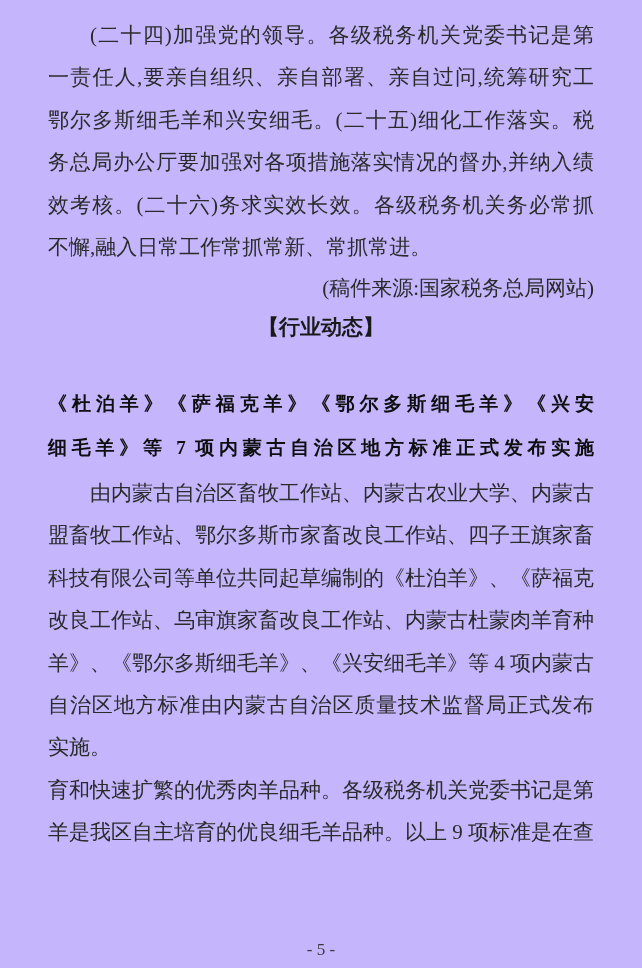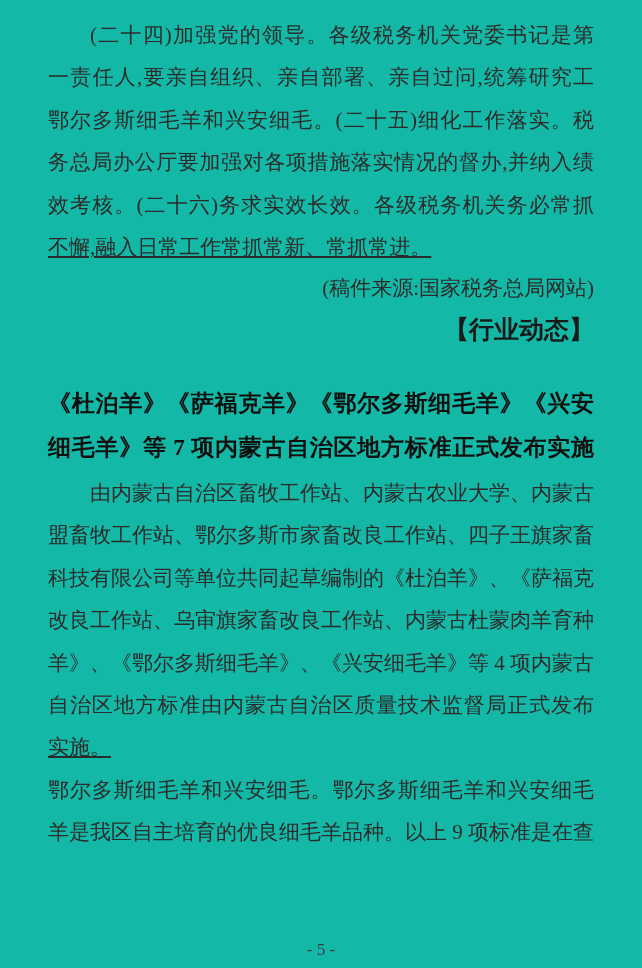--- a/index.html
+++ b/index.html
@@ -4,58 +4,58 @@
 <style>
   html, body {
     margin: 0;
     padding: 0;
     background: #ffffff;
   }
   .page {
     position: relative;
     width: 642px;
     height: 968px;
-    background: #14b8a6;
+    background: #c4b5fd;
     overflow: hidden;
     font-family: "Liberation Serif", "DejaVu Serif", serif;
     color: #2b2b2b;
   }
   .content {
     position: absolute;
     left: 48px;
     top: 14px;
     width: 546px;
   }
   .line {
     text-align: justify;
     text-align-last: justify;
   }
   .line.indent { text-indent: 2em; }
-  .line.last { text-align-last: left; text-decoration: underline; }
+  .line.last { text-align-last: left; }
   .line.right { text-align: left; text-align-last: right; }
 
   .sec-tax .line, .source-line {
     font-size: 21px;
     line-height: 40.8px;
   }
   .source-line { display: block; }
 
   .section-header {
-    font-family: Liberation Sans, sans-serif;
+    font-family: Liberation Mono, monospace;
     font-weight: 700;
-    font-size: 25px;
+    font-size: 21px;
     line-height: 40.8px;
     color: #1a1a1a;
-    text-align: right;
+    text-align: center;
   }
   .article-title {
     margin-top: 32px;
     margin-bottom: 2px;
     font-weight: 700;
-    font-size: 23px;
+    font-size: 19px;
     line-height: 44px;
     color: #0f0f0f;
   }
   .para .line {
     font-size: 21px;
     line-height: 42.4px;
   }
   .footer {
     position: absolute;
     left: 0;
@@ -96,20 +96,20 @@
       <div class="line indent">由内蒙古自治区畜牧工作站、内蒙古农业大学、内蒙古</div>
       <div class="line">盟畜牧工作站、鄂尔多斯市家畜改良工作站、四子王旗家畜</div>
       <div class="line">科技有限公司等单位共同起草编制的《杜泊羊》、《萨福克</div>
       <div class="line">改良工作站、乌审旗家畜改良工作站、内蒙古杜蒙肉羊育种</div>
       <div class="line">羊》、《鄂尔多斯细毛羊》、《兴安细毛羊》等 4 项内蒙古</div>
       <div class="line">自治区地方标准由内蒙古自治区质量技术监督局正式发布</div>
       <div class="line last">实施。</div>
     </div>
 
     <div class="para">
-      <div class="line">鄂尔多斯细毛羊和兴安细毛。鄂尔多斯细毛羊和兴安细毛</div>
+      <div class="line">育和快速扩繁的优秀肉羊品种。各级税务机关党委书记是第</div>
       <div class="line">羊是我区自主培育的优良细毛羊品种。以上 9 项标准是在查</div>
     </div>
 
   </div>
 
   <div class="footer">- 5 -</div>
 </div>
 
 </body></html>

